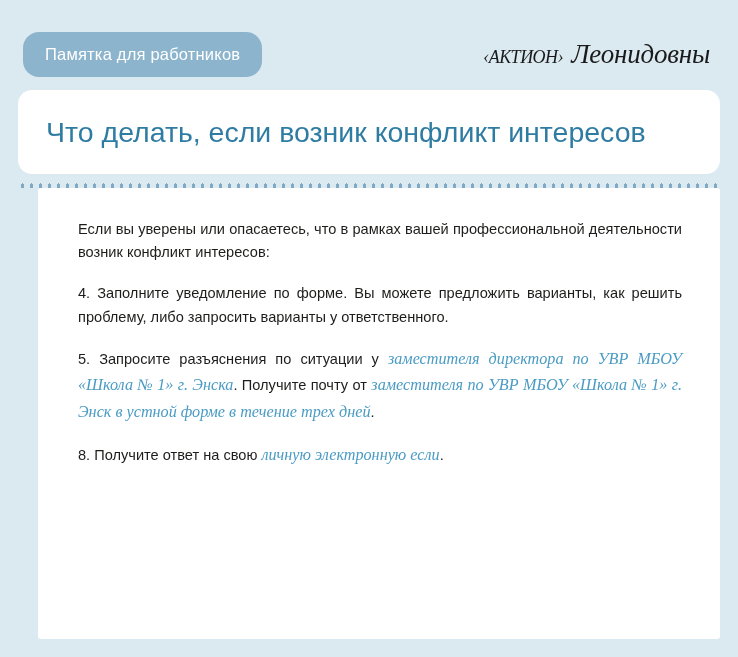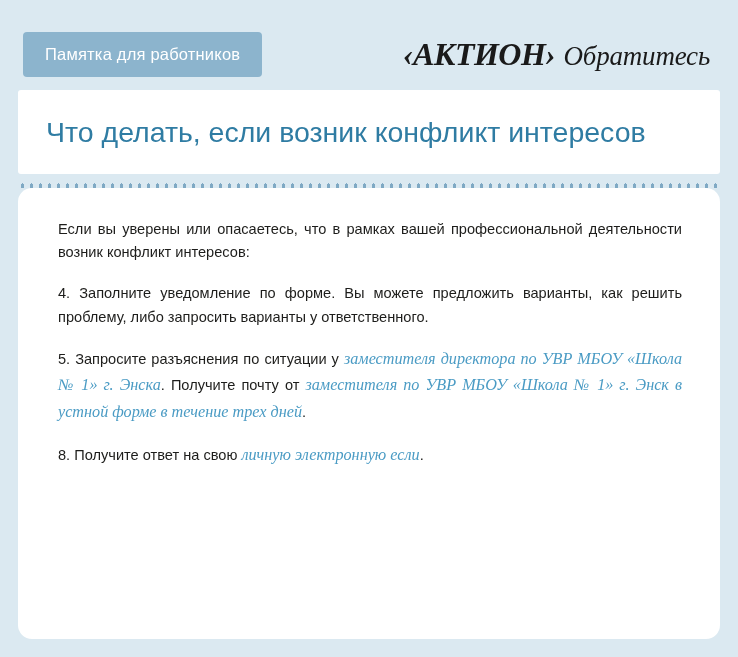--- a/index.html
+++ b/index.html
@@ -32,54 +32,54 @@
     flex: 0 0 auto;
     display: flex;
     align-items: center;
   }
   .header-tab {
     background: #8cb4cd;
     color: #ffffff;
     font-size: 16.5px;
     letter-spacing: 0.2px;
     padding: 13px 22px 13px 22px;
-    border-radius: 4px;
+    border-radius: 16px;
     margin-left: 5px;
     white-space: nowrap;
   }
   .brand {
     position: absolute;
     right: 10px;
     top: 50%;
     transform: translateY(-50%);
     display: flex;
     align-items: baseline;
     white-space: nowrap;
   }
   .brand-mark {
     font-family: "Liberation Serif", serif;
-    font-weight: bold;
+    font-weight: normal;
     font-style: italic;
-    font-size: 32px;
+    font-size: 18px;
     color: #1a1a1a;
     letter-spacing: -0.5px;
   }
   .brand-word {
     font-family: "Liberation Serif", serif;
     font-style: italic;
     font-size: 27px;
     color: #1a1a1a;
     margin-left: 8px;
     letter-spacing: -0.2px;
   }
 
   
   .title-block {
     background: #ffffff;
-    border-radius: 3px;
+    border-radius: 14px;
     padding: 24px 28px 22px 28px;
     flex: 0 0 auto;
   }
   .title {
     color: #2f7ca3;
     font-size: 28.5px;
     line-height: 1.32;
     font-weight: normal;
     margin: 0;
   }
@@ -90,24 +90,25 @@
     background-image: radial-gradient(#7fa9c4 1.6px, transparent 1.7px);
     background-size: 9px 14px;
     background-position: 0 5px;
     background-repeat: repeat-x;
     flex: 0 0 auto;
   }
 
   
   .body-block {
     background: #ffffff;
-    border-radius: 14px;
+    border-radius: 3px;
     padding: 30px 38px 30px 40px;
     flex: 1 1 auto;
     box-sizing: border-box;
+    margin-left: 20px;
   }
   .para {
     font-size: 14.6px;
     line-height: 1.62;
     color: #1d1d1b;
     margin: 0 0 17px 0;
     text-align: justify;
   }
   .para:last-child {
     margin-bottom: 0;
@@ -121,21 +122,21 @@
 </style>
 </head>
 <body>
 
 <div class="page">
 
   <div class="header">
     <div class="header-tab">Памятка для работников</div>
     <div class="brand">
       <span class="brand-mark">‹АКТИОН›</span>
-      <span class="brand-word">Обратитесь</span>
+      <span class="brand-word">Леонидовны</span>
     </div>
   </div>
 
   <div class="title-block">
     <h1 class="title">Что делать, если возник конфликт интересов</h1>
   </div>
 
   <div class="dot-rule"></div>
 
   <div class="body-block">

